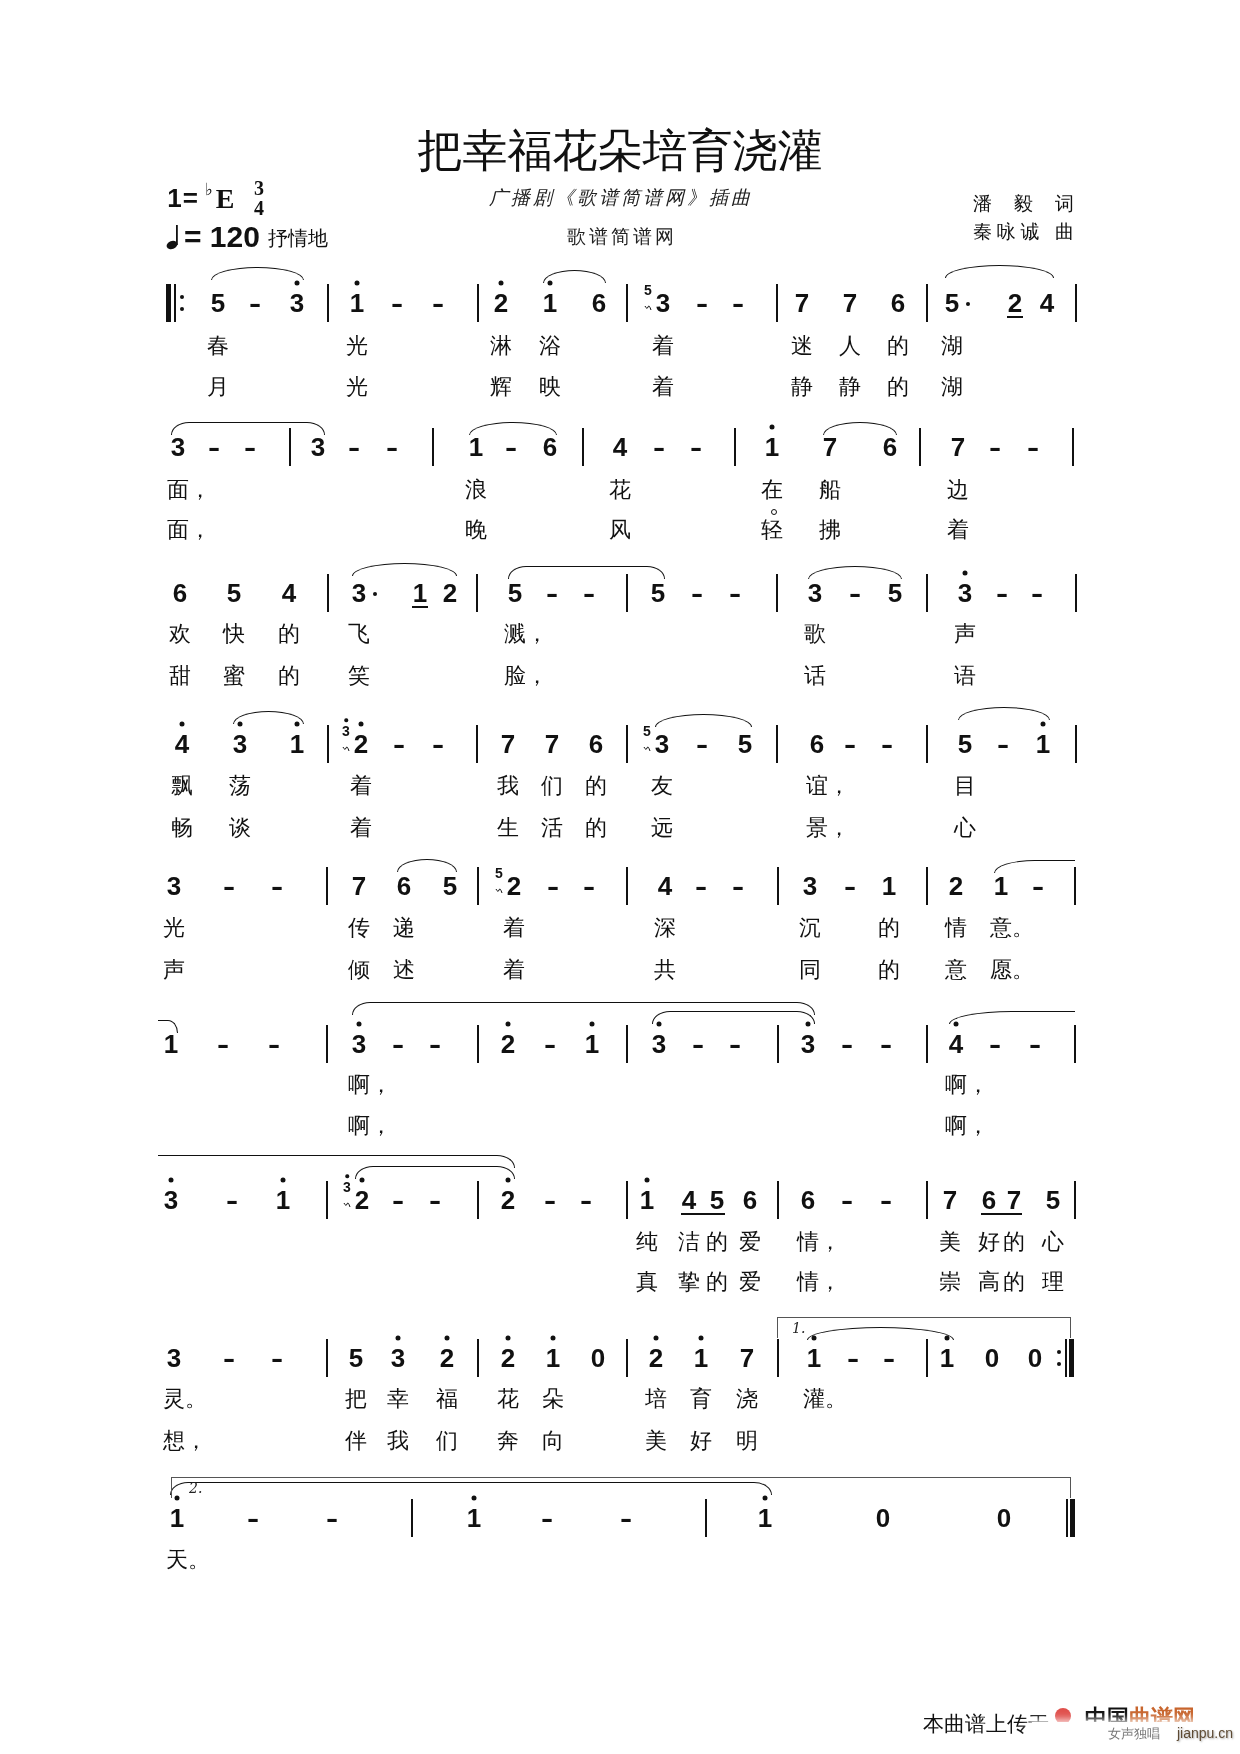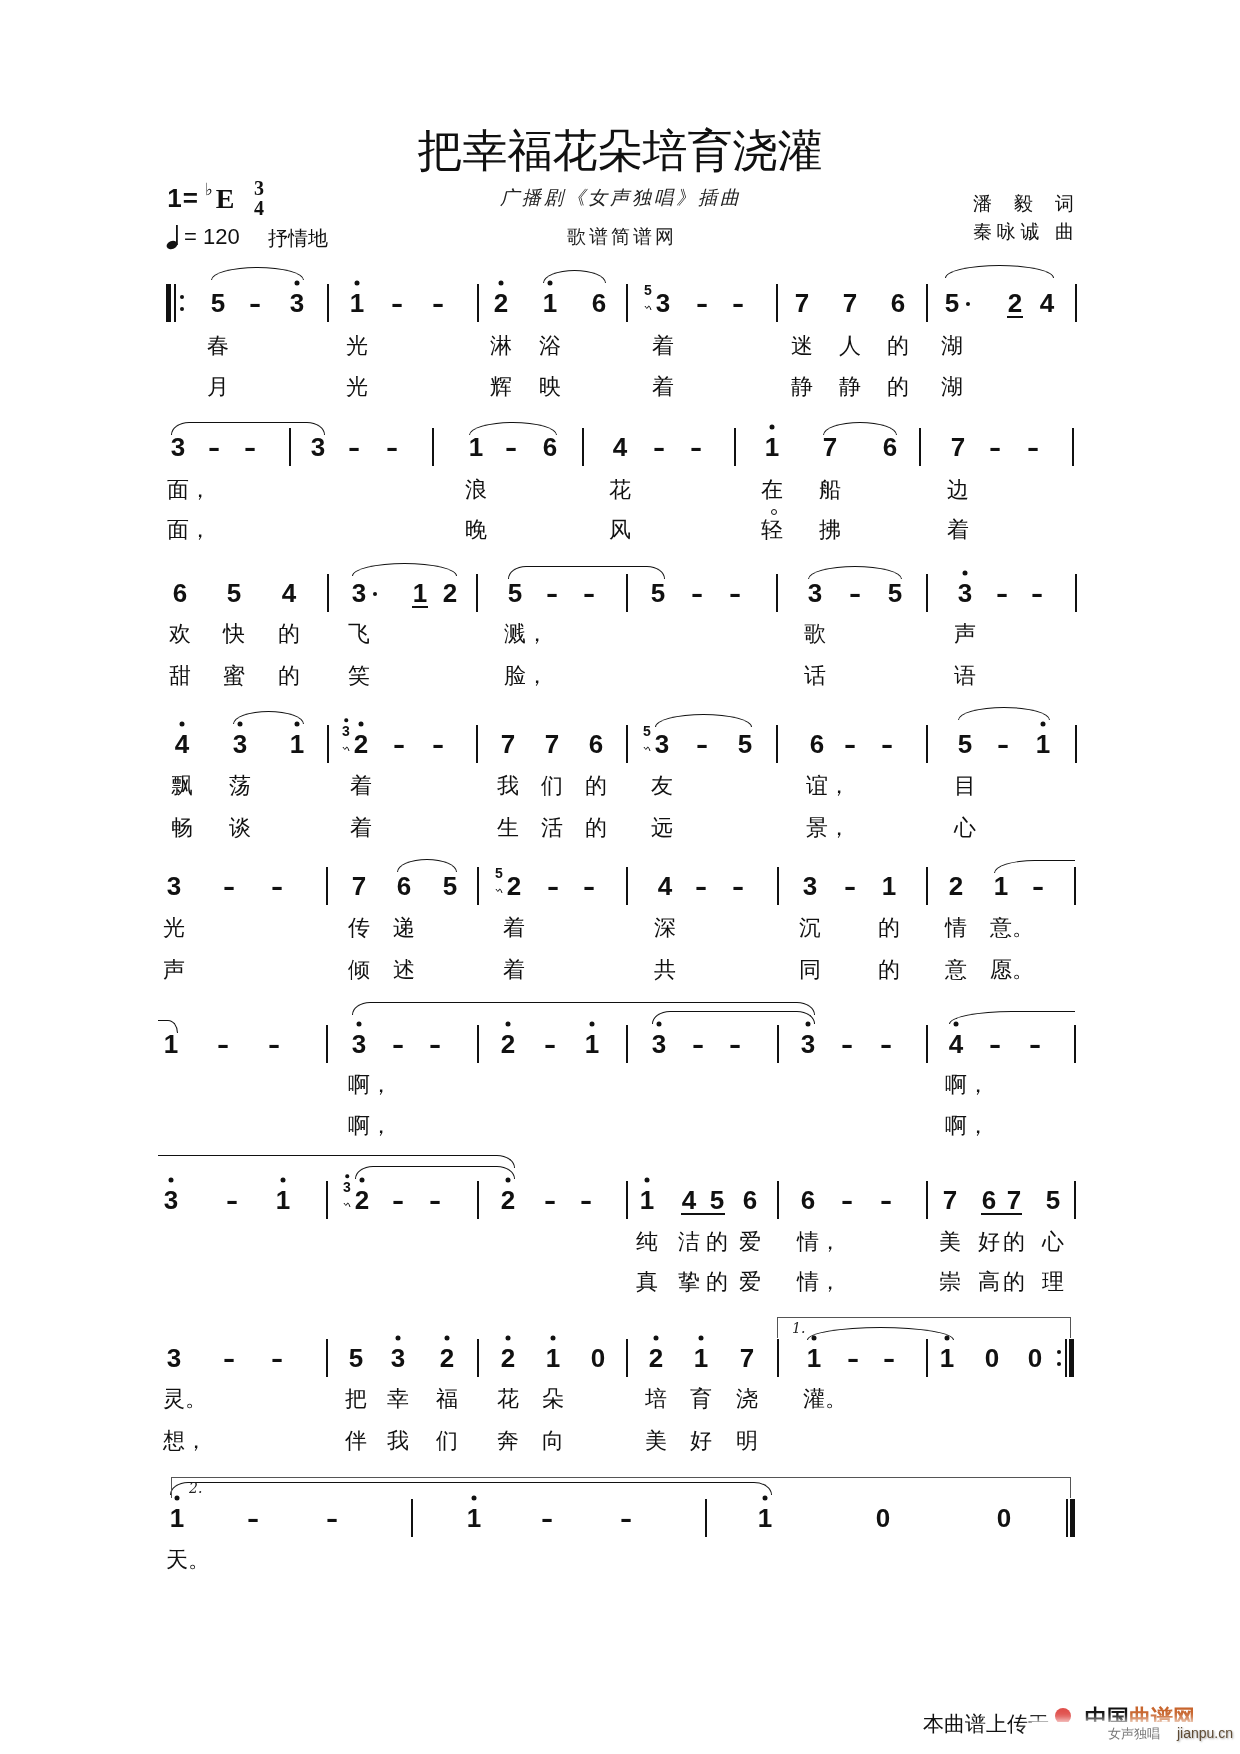--- a/index.html
+++ b/index.html
@@ -12,21 +12,21 @@
   .c { position: absolute; transform: translate(-50%, -50%); white-space: nowrap; line-height: 1; text-align: right; }
 
   
   .title { font-size: 45px; color: #111; }
   .subtitle { font-family: "DejaVu Serif", serif; font-size: 19px; letter-spacing: 3px; color: #222; font-style: italic; }
   .perf { font-family: "DejaVu Serif", serif; font-size: 19px;letter-spacing: 3px; color: #222; }
   .tonic { font-weight: bold; font-size: 26px; letter-spacing: 1px; }
   .flat { font-family: "DejaVu Sans", sans-serif; font-size: 17px; }
   .keyname { font-family: "Liberation Serif", serif; font-weight: bold; font-size: 28px; }
   .ts { font-family: "Liberation Serif", serif; font-weight: bold; font-size: 20px; }
-  .tempo-val { font-size: 22px; transform: translateY(-50%); }
+  .tempo-val { font-size: 30px; transform: translateY(-50%); font-weight: bold; }
   .tempo-expr { font-size: 20px; transform: translateY(-50%); }
   .credit { position: absolute; width: 101px; font-family: "DejaVu Serif", serif; font-size: 19px; line-height: 1;
             text-align: justify; text-align-last: justify; }
 
   
   .note { position: absolute; transform: translate(-50%, -50%); font-weight: bold; font-size: 26px; line-height: 1; color: #111; }
   .note.dash { transform: translate(-50%, -50%) scaleX(1.4); }
   .updot { position: absolute; width: 5px; height: 5px; border-radius: 50%; background: #111; transform: translate(-50%, -50%); }
   .updot.small { width: 3.5px; height: 3.5px; }
   .augdot { position: absolute; width: 4px; height: 4px; border-radius: 50%; background: #111; transform: translate(-50%, -50%); }
@@ -56,21 +56,21 @@
   .wm-cover { position: absolute; background: #ffffff; box-shadow: -4px -2px 8px rgba(255,255,255,0.9); }
   .wm { font-size: 13px; color: #777; }
   .wm-url { font-size: 14px; color: #5d4a33; text-shadow: 1px 1px 2px #aaa; }
 </style>
 </head>
 <body>
 
 <div id="sheet">
 
   <div class="c title" style="left:620px;top:150px;">把幸福花朵培育浇灌</div>
-  <div class="c subtitle" style="left:621px;top:197px;">广播剧《女声独唱》插曲</div>
+  <div class="c subtitle" style="left:621px;top:197px;">广播剧《歌谱简谱网》插曲</div>
   <div class="c perf" style="left:622px;top:236px;">歌谱简谱网</div>
 
   <div>
     <span class="c tonic" style="left:183px;top:198px;">1=</span>
     <span class="c flat" style="left:209px;top:189px;">♭</span>
     <span class="c keyname" style="left:225px;top:199px;">E</span>
     <span class="c ts" style="left:259px;top:188px;">3</span>
     <span class="c ts" style="left:259px;top:208px;">4</span>
   </div>
 

